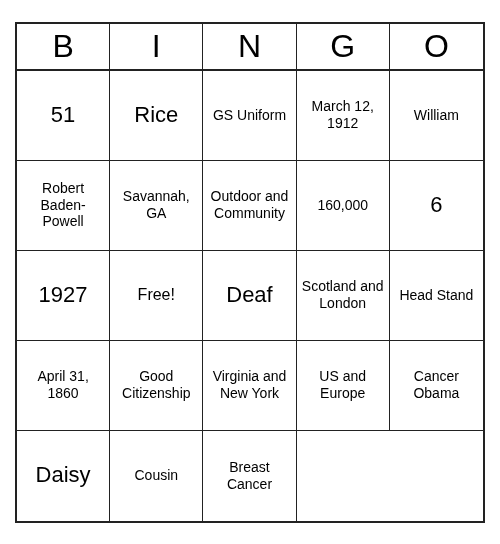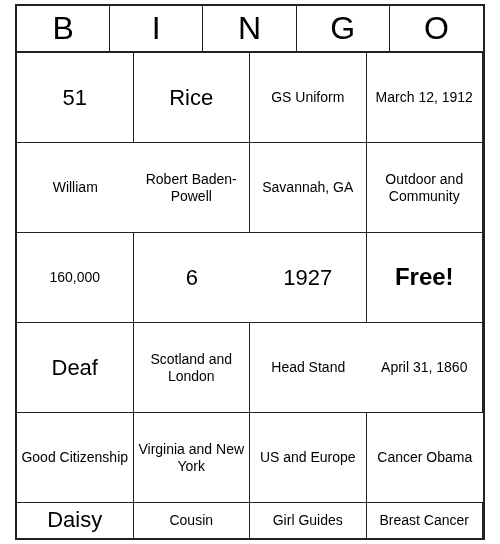--- a/index.html
+++ b/index.html
@@ -27,21 +27,21 @@
       font-size: 32px;
       font-weight: normal;
       padding: 4px 0;
       border-right: 1px solid #222;
     }
     .bingo-header-cell:last-child {
       border-right: none;
     }
     .bingo-grid {
       display: grid;
-      grid-template-columns: repeat(4, 1fr);
+      grid-template-columns: repeat(5, 1fr);
       grid-template-rows: repeat(5, 90px);
     }
     .bingo-cell {
       border-right: 1px solid #222;
       border-bottom: 1px solid #222;
       display: flex;
       align-items: center;
       justify-content: center;
       text-align: center;
       font-size: 14px;
@@ -51,22 +51,22 @@
     .bingo-cell:nth-child(5n) {
       border-right: none;
     }
     .bingo-grid .bingo-cell:nth-child(n+21) {
       border-bottom: none;
     }
     .bingo-cell.large-text {
       font-size: 22px;
     }
     .bingo-cell.free {
-      font-size: 24px;
-      font-weight: bold;
+      font-size: 16px;
+      font-weight: normal;
     }
   </style>
 </head>
 <body>
 
 <div class="bingo-card">
   <div class="bingo-header">
   <div class="bingo-header-cell">B</div>
       <div class="bingo-header-cell">I</div>
       <div class="bingo-header-cell">N</div>
@@ -89,16 +89,15 @@
       <div class="bingo-cell large-text">Deaf</div>
       <div class="bingo-cell">Scotland and London</div>
       <div class="bingo-cell">Head Stand</div>
       <div class="bingo-cell">April 31, 1860</div>
       <div class="bingo-cell">Good Citizenship</div>
       <div class="bingo-cell">Virginia and New York</div>
       <div class="bingo-cell">US and Europe</div>
       <div class="bingo-cell">Cancer Obama</div>
       <div class="bingo-cell large-text">Daisy</div>
       <div class="bingo-cell">Cousin</div>
-      <div class="bingo-cell">Girl Guides</div>
       <div class="bingo-cell">Breast Cancer</div>
     </div>
 </div>
 
 </body></html>

